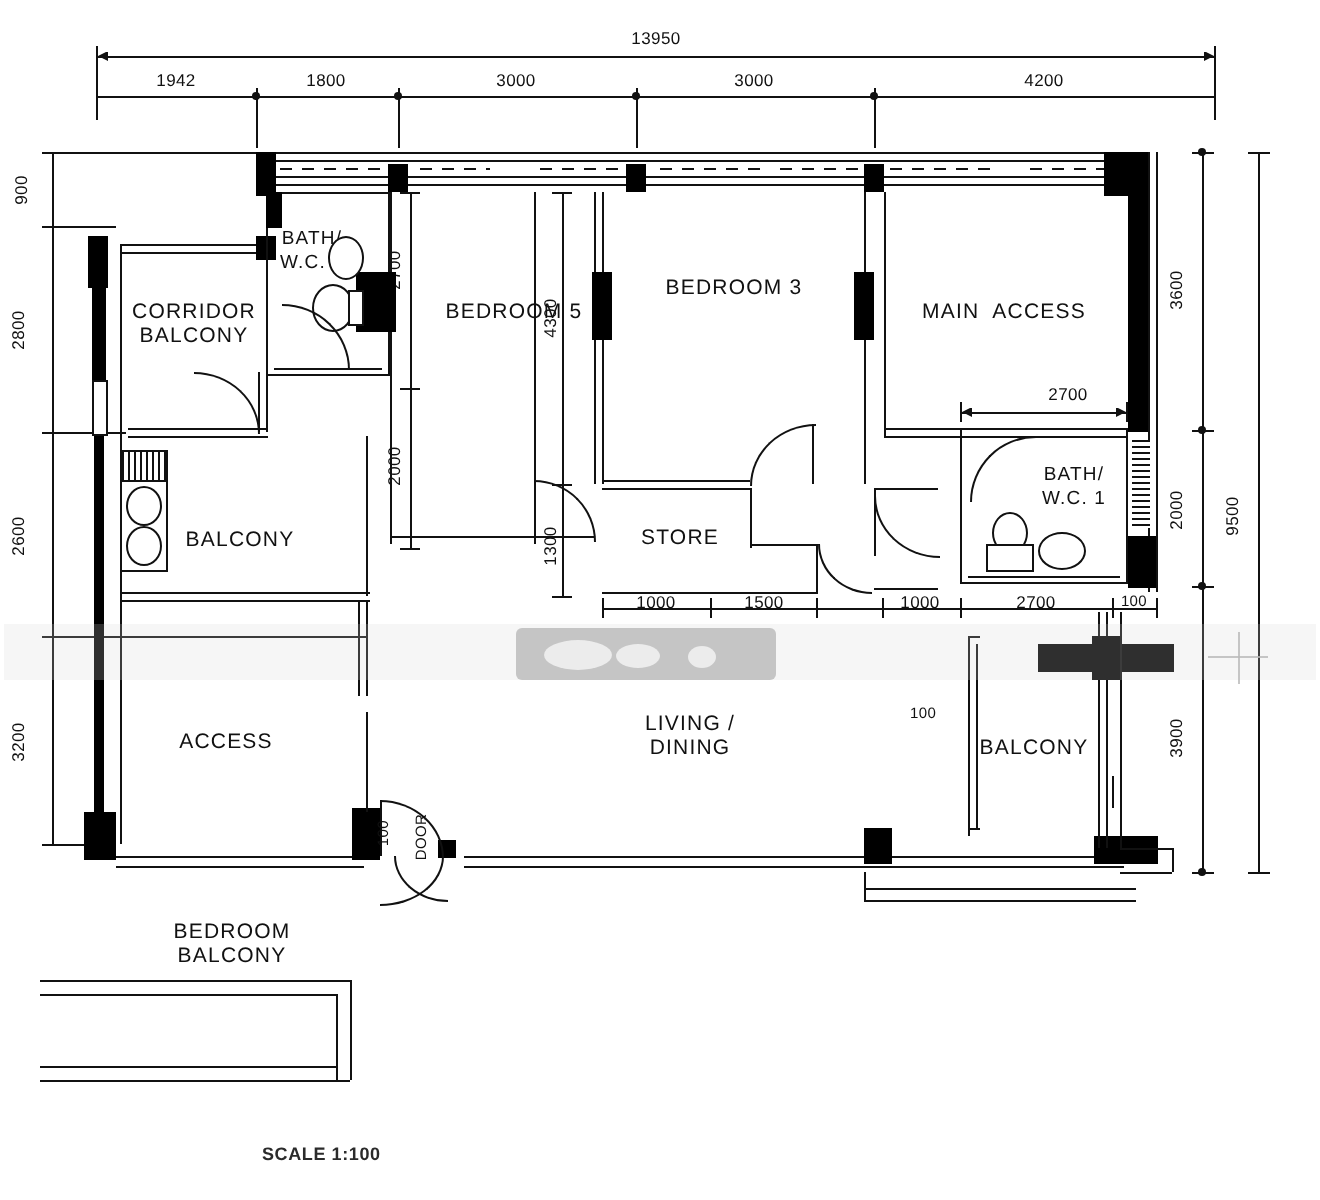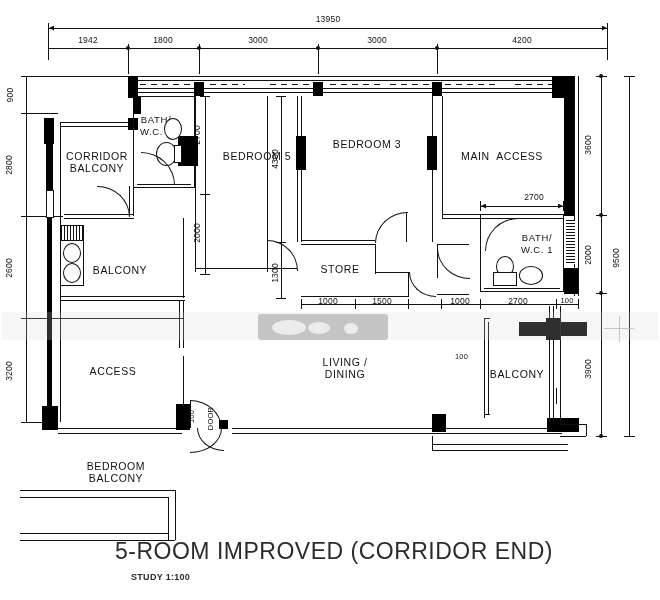--- a/index.html
+++ b/index.html
@@ -379,16 +379,15 @@
               border-radius:3px;opacity:.55;"></div>
   <div class="wm" style="left:272px;top:320px;width:34px;height:15px;background:#efefef;
               border-radius:50%;opacity:.9;"></div>
   <div class="wm" style="left:308px;top:322px;width:22px;height:12px;background:#efefef;
               border-radius:50%;opacity:.9;"></div>
   <div class="wm" style="left:344px;top:323px;width:14px;height:11px;background:#efefef;
               border-radius:50%;opacity:.9;"></div>
   <div class="wm" style="left:604px;top:328px;width:30px;height:1px;background:#b9b9b9;opacity:.8;"></div>
   <div class="wm" style="left:619px;top:316px;width:1px;height:26px;background:#b9b9b9;opacity:.8;"></div>
 
-  <div class="title" style="left:334px;top:538px;">5-ROOM IMPROVED (CORRIDOR END)</div>
-  <div class="scale" style="left:131px;top:572px;">STUDY 1:100</div>
+  <div class="scale" style="left:131px;top:572px;">SCALE 1:100</div>
 
 </div>
 
 </body></html>

